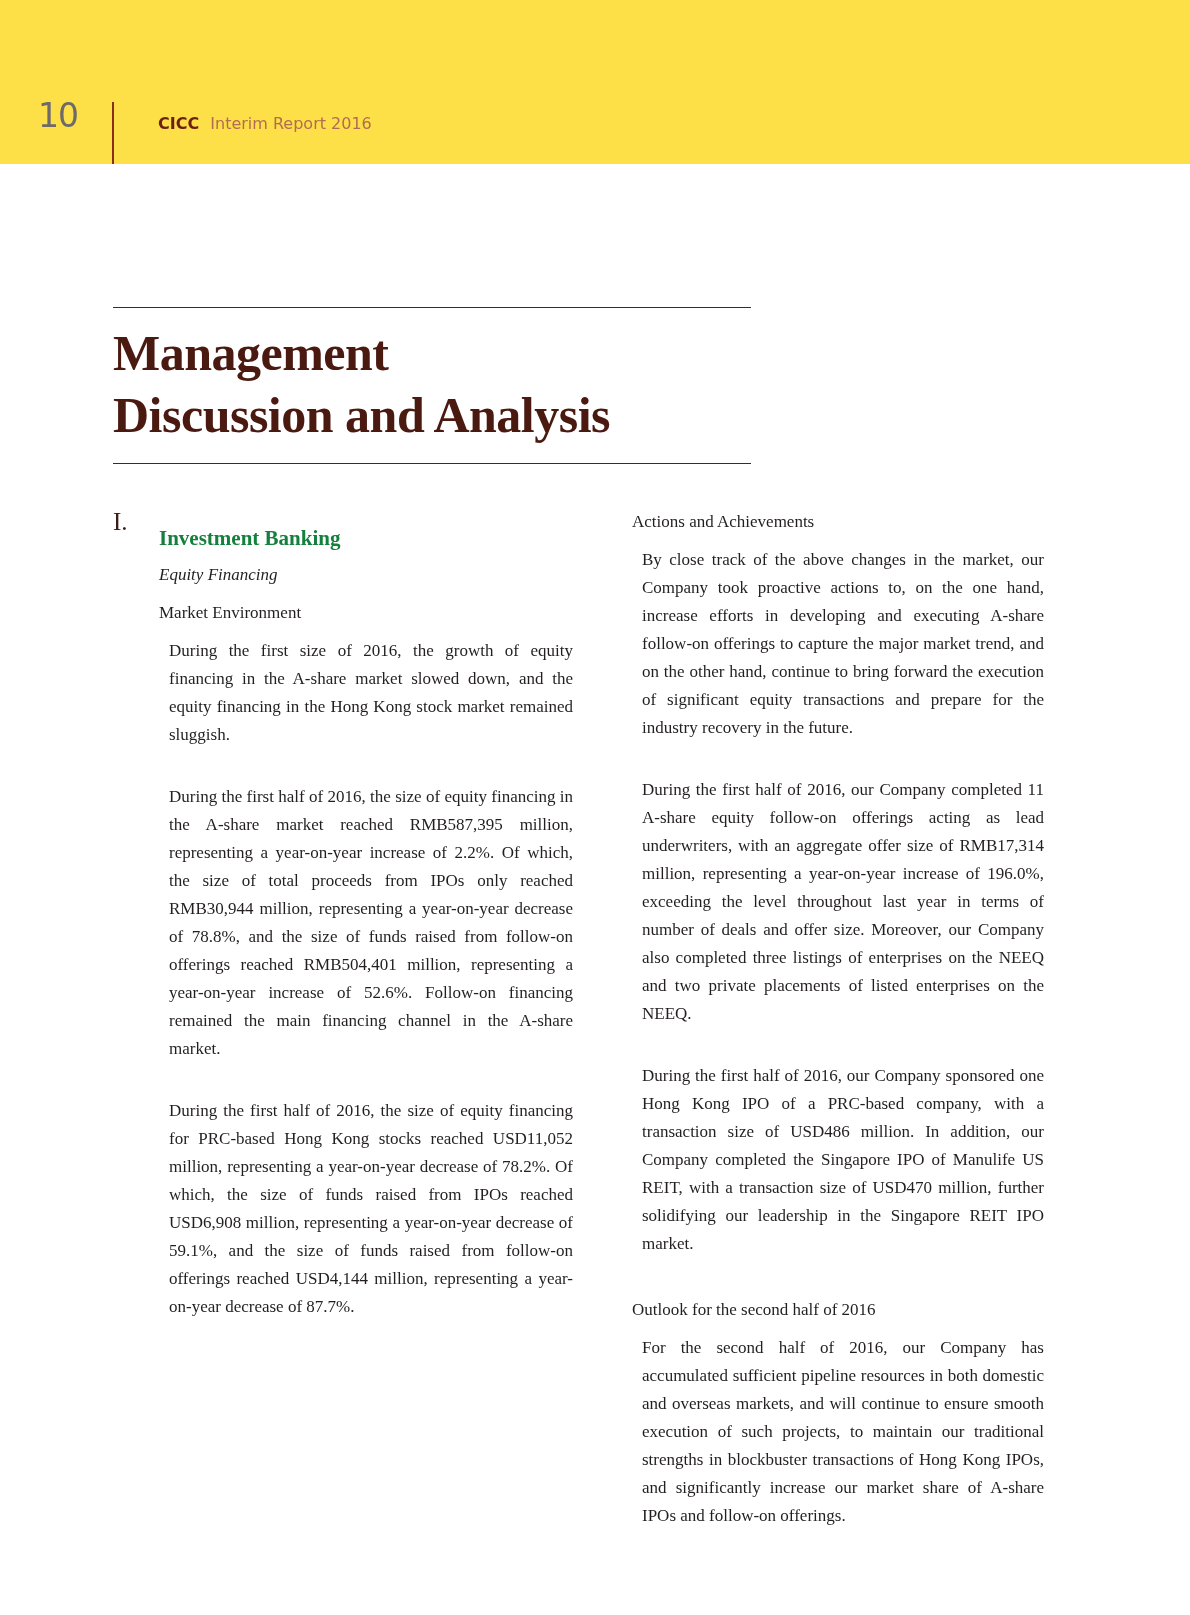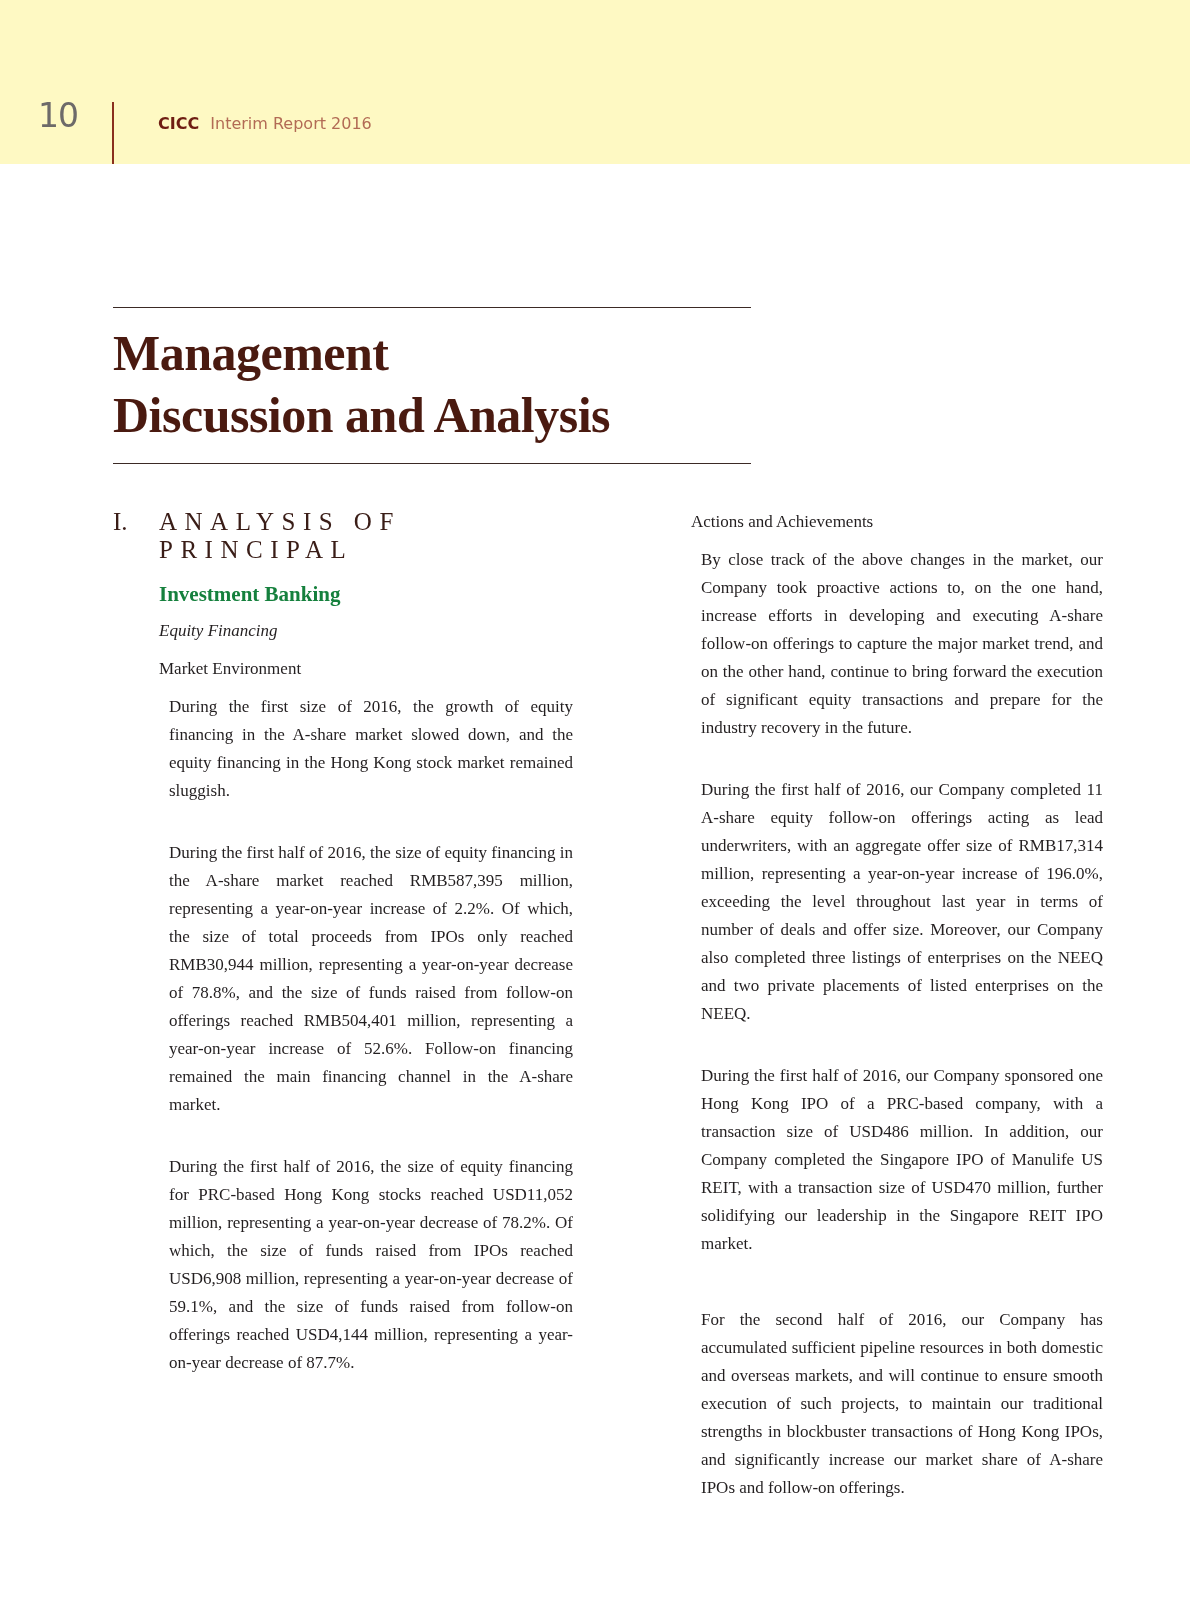--- a/index.html
+++ b/index.html
@@ -4,21 +4,21 @@
 <style>
   html, body { margin: 0; padding: 0; }
   body {
     width: 1190px; height: 1615px; position: relative;
     background: #ffffff; overflow: hidden;
     font-family: "Liberation Serif", "DejaVu Serif", serif;
     color: #231f20;
   }
   .header-band {
     position: absolute; left: 0; top: 0; width: 1190px; height: 164px;
-    background: #fef9c3;
+    background: #fde047;
   }
   .page-number {
     position: absolute; left: 38px; top: 96px;
     font-family: "DejaVu Sans", "Liberation Sans", sans-serif;
     font-size: 33px; color: #6d6a69; letter-spacing: -1px;
   }
   .header-divider {
     position: absolute; left: 112px; top: 102px; width: 1.5px; height: 62px;
     background: #8a2f1e;
   }
@@ -33,21 +33,21 @@
   .rule.top { top: 307px; }
   .rule.bottom { top: 463px; }
   .page-title {
     position: absolute; left: 113px; top: 322px; margin: 0;
     font-family: "Liberation Serif", serif; font-weight: bold;
     font-size: 50px; line-height: 62px; color: #4a1a10; letter-spacing: -0.5px;
   }
   .page-title span { display: block; }
 
   .col-left { position: absolute; left: 113px; top: 508px; width: 470px; }
-  .col-right { position: absolute; left: 691px; top: 508px; width: 422px; }
+  .col-right { position: absolute; left: 632px; top: 508px; width: 422px; }
 
   .section-heading {
     position: relative; margin: 0; font-weight: normal; color: #3a1d17;
     font-size: 25px; line-height: 28px;
   }
   .section-heading .num { position: absolute; left: 0; top: 0; }
   .section-heading .txt { display: block; margin-left: 46px; }
   .section-heading .l1 { letter-spacing: 7.5px; }
   .biz-heading { font-weight: bold; font-size: 21px; margin: 18px 0 0 46px; color: #15803d; }
   .subsub { font-style: italic; font-size: 17px; margin: 14px 0 0 46px; }
@@ -75,21 +75,20 @@
 <div class="rule top"></div>
 <h1 class="page-title">
   <span>Management</span>
   <span>Discussion and Analysis</span>
 </h1>
 <div class="rule bottom"></div>
 
 <div class="col-left">
   <h2 class="section-heading">
     <span class="num">I.</span>
-    <span class="txt l1">ANALYSIS OF PRINCIPAL</span>
   </h2>
   <div class="biz-heading">Investment Banking</div>
   <div class="subsub">Equity Financing</div>
   <div style="height:14px"></div>
   <div class="left-para">
     <p class="para-label">Market Environment</p>
     <p class="para">During the first size of 2016, the growth of equity financing in the A-share market slowed down, and the equity financing in the Hong Kong stock market remained sluggish.</p>
     <div class="gap"></div>
     <p class="para">During the first half of 2016, the size of equity financing in the A-share market reached RMB587,395 million, representing a year-on-year increase of 2.2%. Of which, the size of total proceeds from IPOs only reached RMB30,944 million, representing a year-on-year decrease of 78.8%, and the size of funds raised from follow-on offerings reached RMB504,401 million, representing a year-on-year increase of 52.6%. Follow-on financing remained the main financing channel in the A-share market.</p>
     <div class="gap"></div>
@@ -98,14 +97,15 @@
 </div>
 
 <div class="col-right">
   <p class="para-label">Actions and Achievements</p>
   <p class="para">By close track of the above changes in the market, our Company took proactive actions to, on the one hand, increase efforts in developing and executing A-share follow-on offerings to capture the major market trend, and on the other hand, continue to bring forward the execution of significant equity transactions and prepare for the industry recovery in the future.</p>
   <div class="gap"></div>
   <p class="para">During the first half of 2016, our Company completed 11 A-share equity follow-on offerings acting as lead underwriters, with an aggregate offer size of RMB17,314 million, representing a year-on-year increase of 196.0%, exceeding the level throughout last year in terms of number of deals and offer size. Moreover, our Company also completed three listings of enterprises on the NEEQ and two private placements of listed enterprises on the NEEQ.</p>
   <div class="gap"></div>
   <p class="para">During the first half of 2016, our Company sponsored one Hong Kong IPO of a PRC-based company, with a transaction size of USD486 million. In addition, our Company completed the Singapore IPO of Manulife US REIT, with a transaction size of USD470 million, further solidifying our leadership in the Singapore REIT IPO market.</p>
   <div class="gap-lg"></div>
+  <p class="para-label">Outlook for the second half of 2016</p>
   <p class="para">For the second half of 2016, our Company has accumulated sufficient pipeline resources in both domestic and overseas markets, and will continue to ensure smooth execution of such projects, to maintain our traditional strengths in blockbuster transactions of Hong Kong IPOs, and significantly increase our market share of A-share IPOs and follow-on offerings.</p>
 </div>
 
 </body></html>

